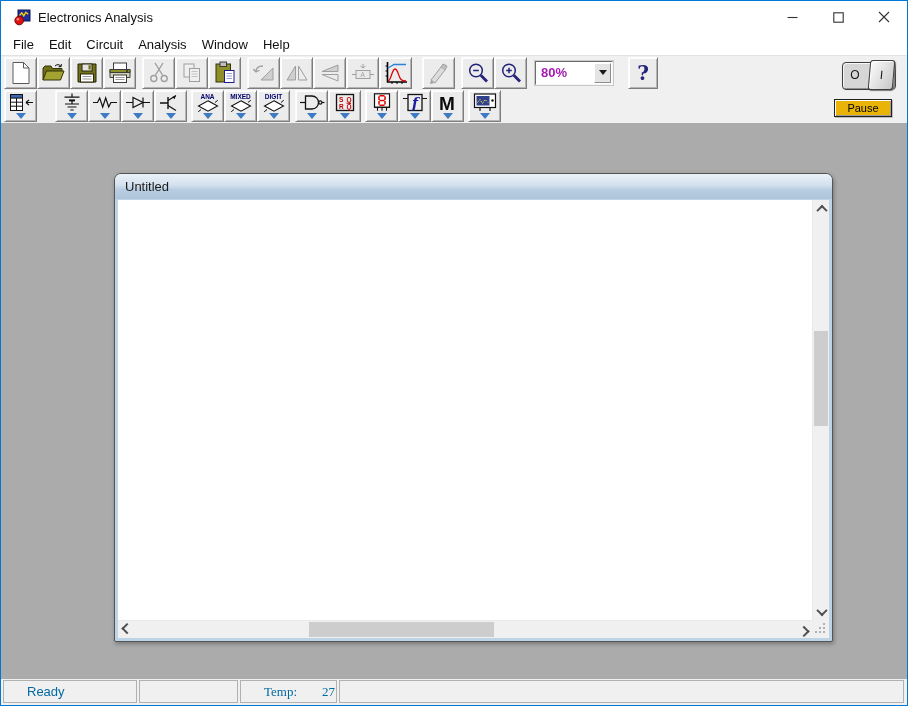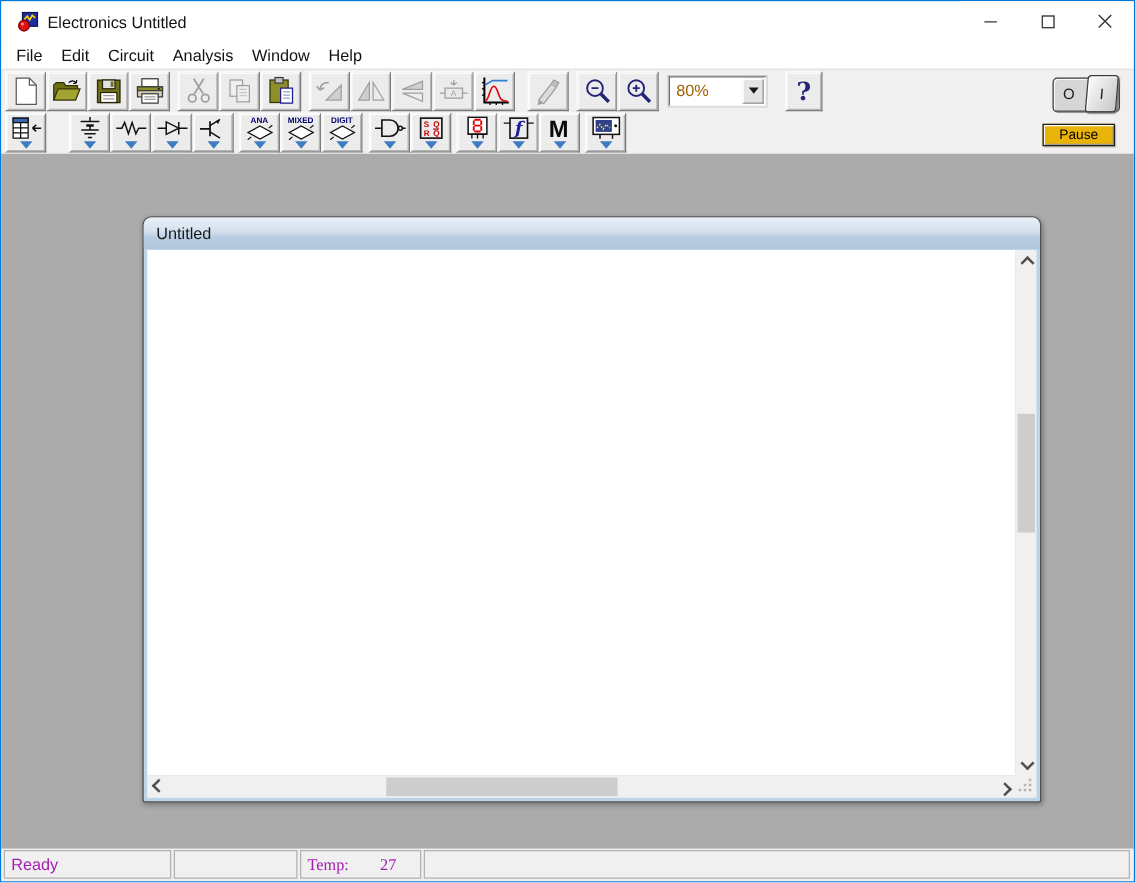--- a/index.html
+++ b/index.html
@@ -20,21 +20,21 @@
   .tbtn{width:33px;height:32px;box-sizing:border-box;padding:0;flex:0 0 auto;
         background:#ececec;border:1px solid #7d7d7d;border-top-color:#fbfbfb;border-left-color:#fbfbfb;
         box-shadow:inset 1px 1px 0 #ffffff,inset -1px -1px 0 #b4b4b4;
         display:flex;align-items:center;justify-content:center;}
   .bin{position:relative;flex-direction:column;justify-content:flex-start;padding-top:2px;}
   .bin::after{content:"";position:absolute;left:50%;bottom:2px;margin-left:-5px;width:0;height:0;
               border:5px solid transparent;border-bottom:none;border-top:6px solid #3e7bc4;}
   .bin-label{font-size:6.5px;font-weight:bold;color:#00006b;line-height:7px;letter-spacing:0;}
   .combo{display:flex;align-items:center;width:78px;height:24px;margin-left:8px;background:#fff;box-sizing:border-box;
          border:1px solid;border-color:#6d6d6d #f5f5f5 #f5f5f5 #6d6d6d;box-shadow:0 0 0 1px #c9c9c9;}
-  .combo-value{flex:1;font-weight:normal;font-size:13px;padding-left:5px;color:#a16207;}
+  .combo-value{flex:1;font-weight:bold;font-size:13px;padding-left:5px;color:#a21caf;}
   .combo-btn{width:17px;height:20px;margin-right:1px;background:#e4e4e4;border:1px solid #8f8f8f;
              border-top-color:#fff;border-left-color:#fff;display:flex;align-items:center;justify-content:center;padding:0;}
   .combo-arrow{width:0;height:0;border:4px solid transparent;border-bottom:none;border-top:5px solid #1a1a1a;}
   .help-btn{margin-left:15px;width:30px;}
   .help-glyph{font-family:"DejaVu Serif",serif;font-weight:bold;font-size:20px;color:#232378;line-height:20px;}
   
   .power-switch-wrap{position:absolute;top:6px;right:11px;}
   .switch{position:relative;width:52px;height:26px;background:#d6d6d6;border:1px solid #3f3f3f;border-radius:4px;
           box-shadow:inset 1px 1px 0 #f7f7f7,inset -1px -1px 0 #8f8f8f,0 0 0 1px #ececec;display:flex;cursor:pointer;}
   .switch-off{width:24px;text-align:center;line-height:24px;font-size:12px;color:#1a1a1a;}
@@ -67,40 +67,40 @@
   .chev-left{transform:rotate(-45deg) translate(1px,-1px);}
   .chev-right{transform:rotate(135deg) translate(1px,-1px);}
   .vthumb{position:absolute;left:1px;right:1px;top:131px;height:95px;background:#cdcdcd;}
   .hthumb{position:absolute;top:1px;bottom:1px;left:191px;width:185px;background:#cdcdcd;}
   .scroll-corner{position:absolute;right:0;bottom:0;width:17px;height:18px;background:#f0f0f0;}
   .grip{position:absolute;right:4px;bottom:5px;width:2px;height:2px;background:#b2b2b2;
         box-shadow:-4px 0 0 #b2b2b2,-8px 0 0 #b2b2b2,0 -4px 0 #b2b2b2,-4px -4px 0 #b2b2b2,0 -8px 0 #b2b2b2;}
   
   .statusbar{position:relative;height:26px;background:#f0f0f0;}
   .spanel{position:absolute;top:1px;height:23px;box-sizing:border-box;border:1px solid #b1b1b1;background:#f0f0f0;
-          font-size:13px;color:#a21caf;display:flex;align-items:center;padding-left:5px;}
+          font-size:13px;color:#0369a1;display:flex;align-items:center;padding-left:23px;}
   .p1{left:2px;width:134px;} .p2{left:138px;width:99px;} .p3{left:239px;width:97px;font-family:Liberation Serif, serif;} .p4{left:338px;right:3px;}
   .temp-val{margin-left:25px;}
   svg{display:block;}
 </style>
 </head>
 <body>
 
 <div class="app">
 
   <div class="titlebar">
     <span class="app-icon">
       <svg width="17" height="17" viewBox="0 0 17 17">
           <rect x="4" y="1" width="12" height="11" fill="#1d2f9e" stroke="#0d1650"></rect>
           <path d="M5.5 6.5 l2.3-2.6 2 3 2-3.6 2.4 2" stroke="#ffd400" fill="none" stroke-width="1.3"></path>
           <circle cx="5.2" cy="11.5" r="4.3" fill="#dd1111" stroke="#7a0000"></circle>
           <circle cx="3.9" cy="10.2" r="1.2" fill="#ff9090"></circle>
         </svg>
     </span>
-    <span class="title-text">Electronics Untitled</span>
+    <span class="title-text">Electronics Analysis</span>
     <div class="win-controls">
       <button class="win-btn">
         <svg width="11" height="11" viewBox="0 0 11 11">
             <path d="M0.5 5.5 H10.5" stroke="#333" stroke-width="1.1"></path>
           </svg>
       </button>
       <button class="win-btn">
         <svg width="11" height="11" viewBox="0 0 11 11">
             <rect x="0.8" y="0.8" width="9.4" height="9.4" fill="none" stroke="#333" stroke-width="1.1"></rect>
           </svg>

